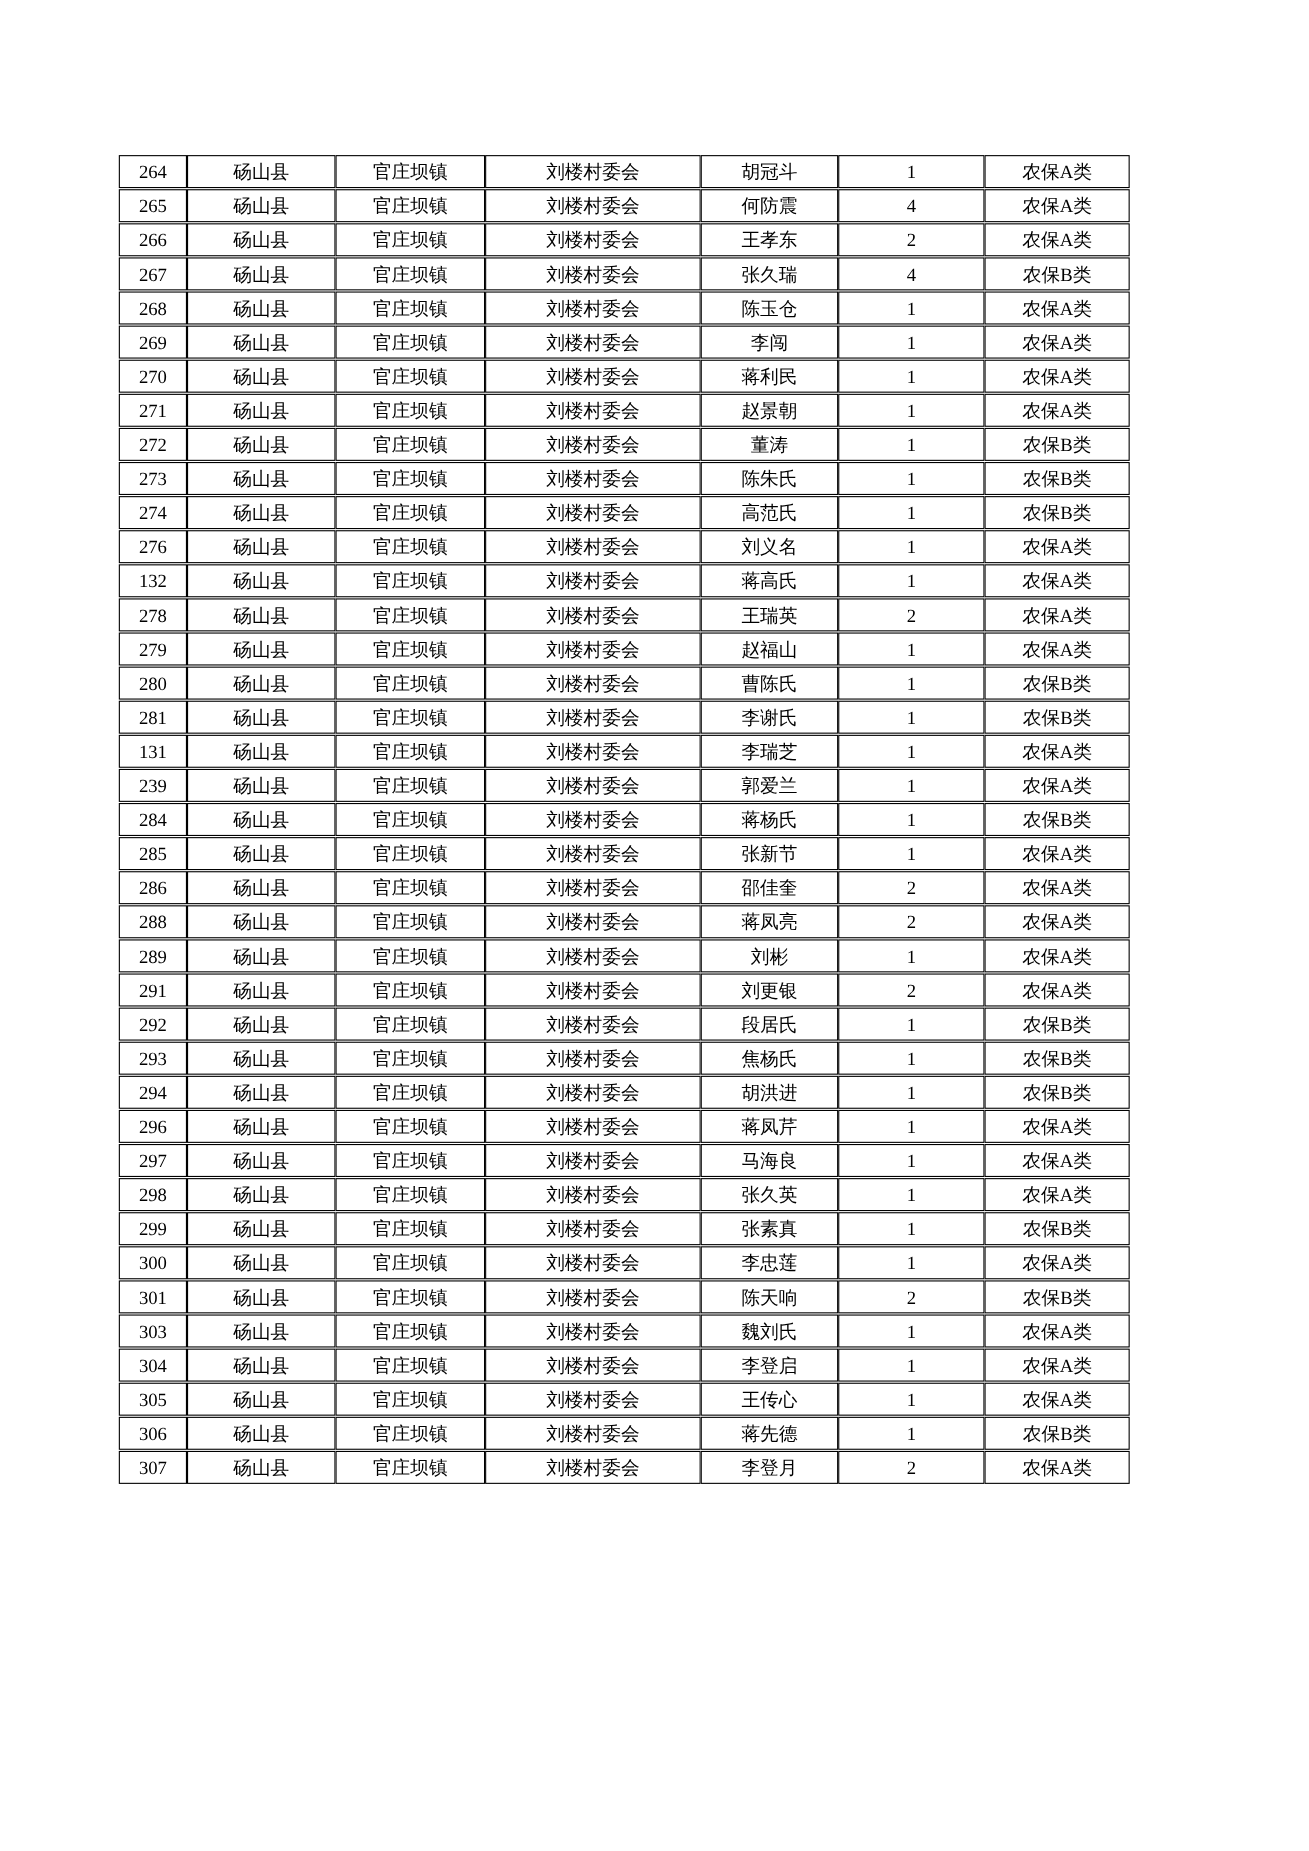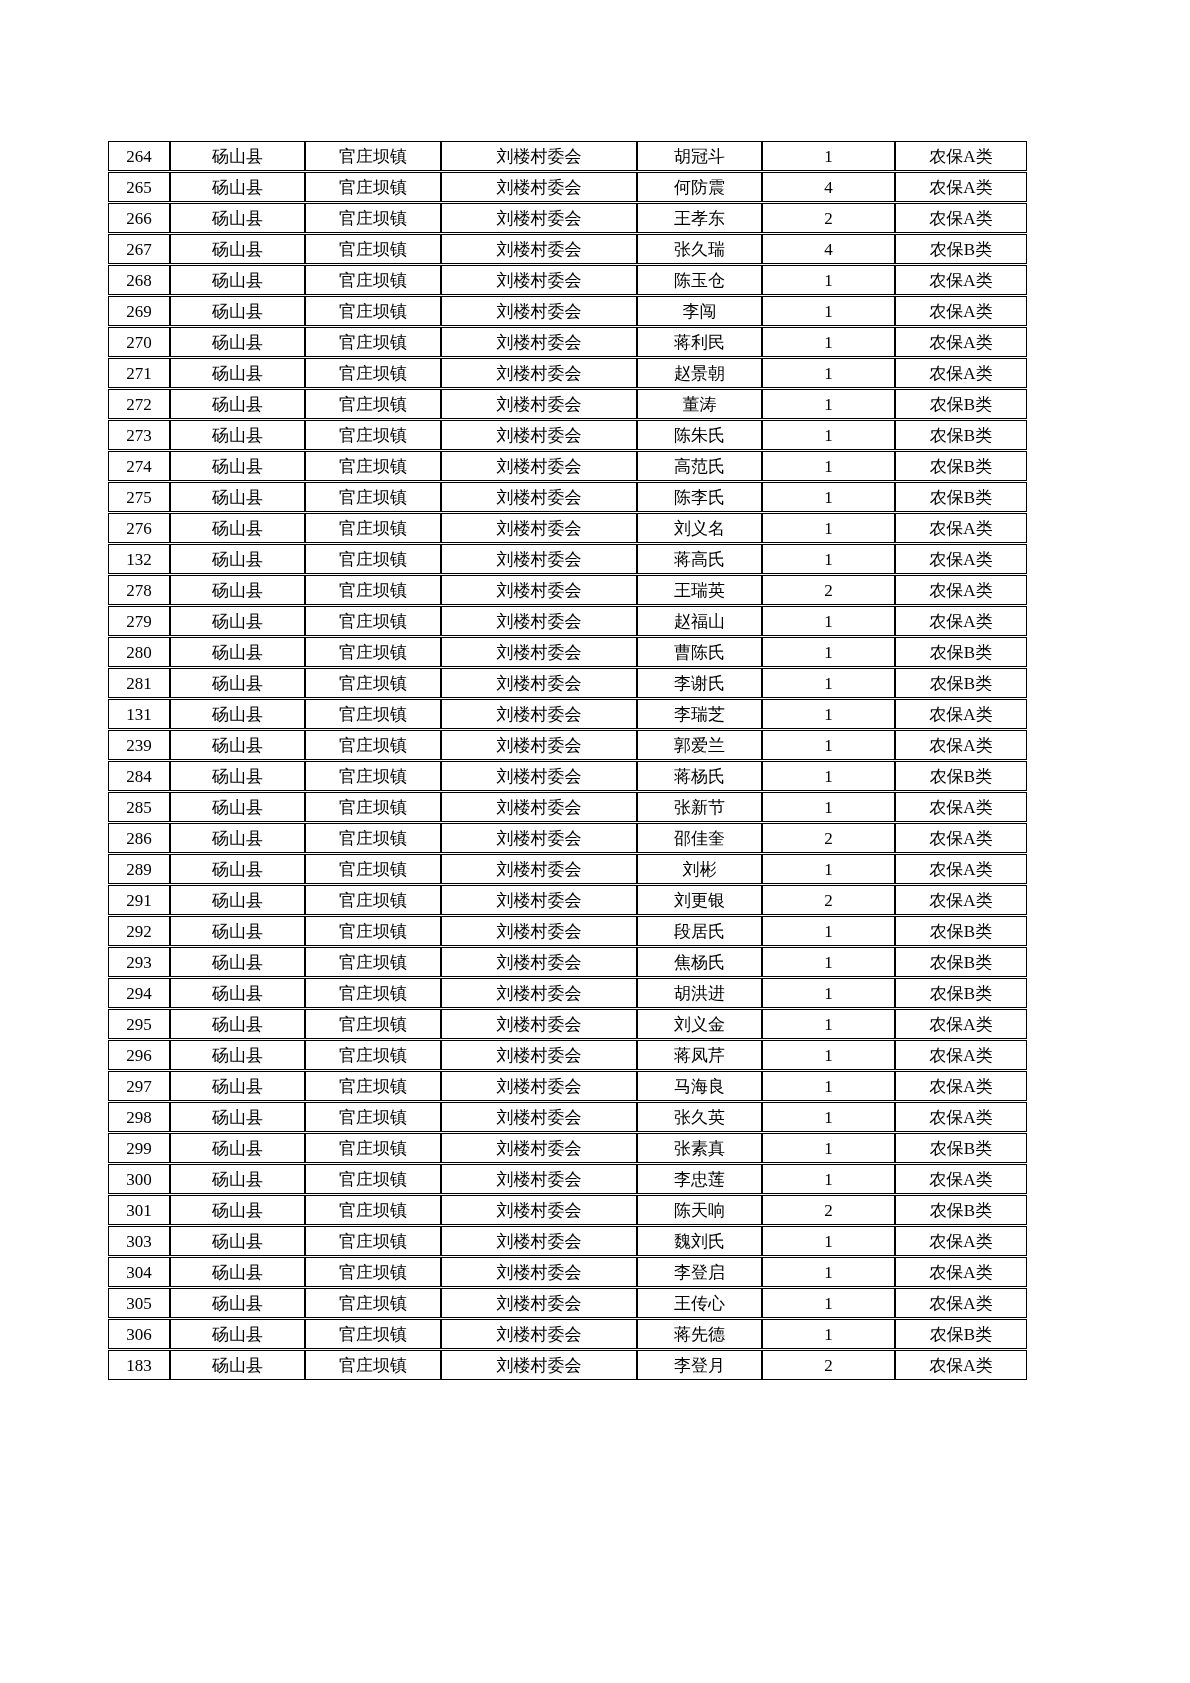--- a/index.html
+++ b/index.html
@@ -153,29 +153,20 @@
         <tr>
           <td>274</td>
           <td>砀山县</td>
           <td>官庄坝镇</td>
           <td>刘楼村委会</td>
           <td>高范氏</td>
           <td>1</td>
           <td>农保B类</td>
         </tr>
         <tr>
-          <td>275</td>
-          <td>砀山县</td>
-          <td>官庄坝镇</td>
-          <td>刘楼村委会</td>
-          <td>陈李氏</td>
-          <td>1</td>
-          <td>农保B类</td>
-        </tr>
-        <tr>
           <td>276</td>
           <td>砀山县</td>
           <td>官庄坝镇</td>
           <td>刘楼村委会</td>
           <td>刘义名</td>
           <td>1</td>
           <td>农保A类</td>
         </tr>
         <tr>
           <td>132</td>
@@ -261,20 +252,29 @@
         <tr>
           <td>286</td>
           <td>砀山县</td>
           <td>官庄坝镇</td>
           <td>刘楼村委会</td>
           <td>邵佳奎</td>
           <td>2</td>
           <td>农保A类</td>
         </tr>
         <tr>
+          <td>288</td>
+          <td>砀山县</td>
+          <td>官庄坝镇</td>
+          <td>刘楼村委会</td>
+          <td>蒋凤亮</td>
+          <td>2</td>
+          <td>农保A类</td>
+        </tr>
+        <tr>
           <td>289</td>
           <td>砀山县</td>
           <td>官庄坝镇</td>
           <td>刘楼村委会</td>
           <td>刘彬</td>
           <td>1</td>
           <td>农保A类</td>
         </tr>
         <tr>
           <td>291</td>
@@ -306,29 +306,20 @@
         <tr>
           <td>294</td>
           <td>砀山县</td>
           <td>官庄坝镇</td>
           <td>刘楼村委会</td>
           <td>胡洪进</td>
           <td>1</td>
           <td>农保B类</td>
         </tr>
         <tr>
-          <td>295</td>
-          <td>砀山县</td>
-          <td>官庄坝镇</td>
-          <td>刘楼村委会</td>
-          <td>刘义金</td>
-          <td>1</td>
-          <td>农保A类</td>
-        </tr>
-        <tr>
           <td>296</td>
           <td>砀山县</td>
           <td>官庄坝镇</td>
           <td>刘楼村委会</td>
           <td>蒋凤芹</td>
           <td>1</td>
           <td>农保A类</td>
         </tr>
         <tr>
           <td>297</td>
@@ -405,21 +396,21 @@
         <tr>
           <td>306</td>
           <td>砀山县</td>
           <td>官庄坝镇</td>
           <td>刘楼村委会</td>
           <td>蒋先德</td>
           <td>1</td>
           <td>农保B类</td>
         </tr>
         <tr>
-          <td>183</td>
+          <td>307</td>
           <td>砀山县</td>
           <td>官庄坝镇</td>
           <td>刘楼村委会</td>
           <td>李登月</td>
           <td>2</td>
           <td>农保A类</td>
         </tr>
       </tbody>
   </table>
 </div>

